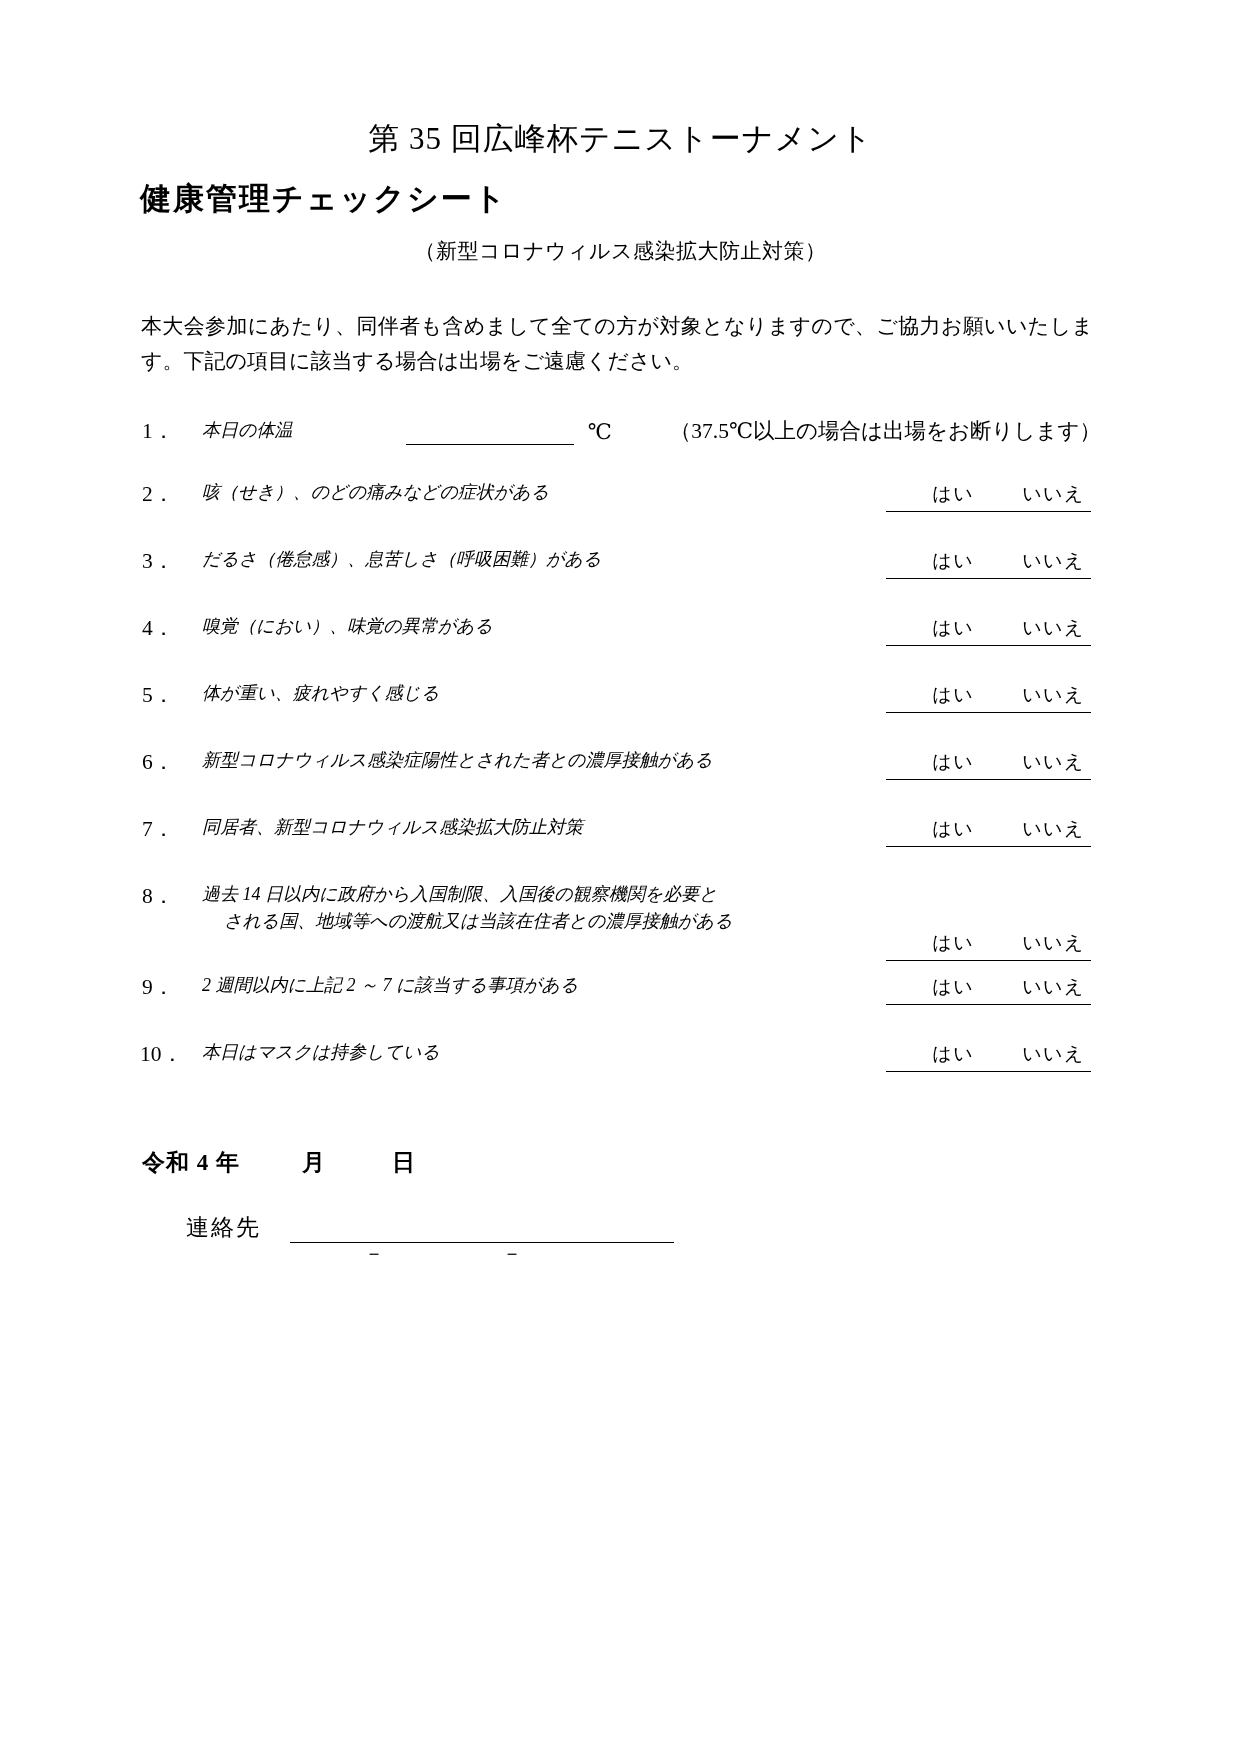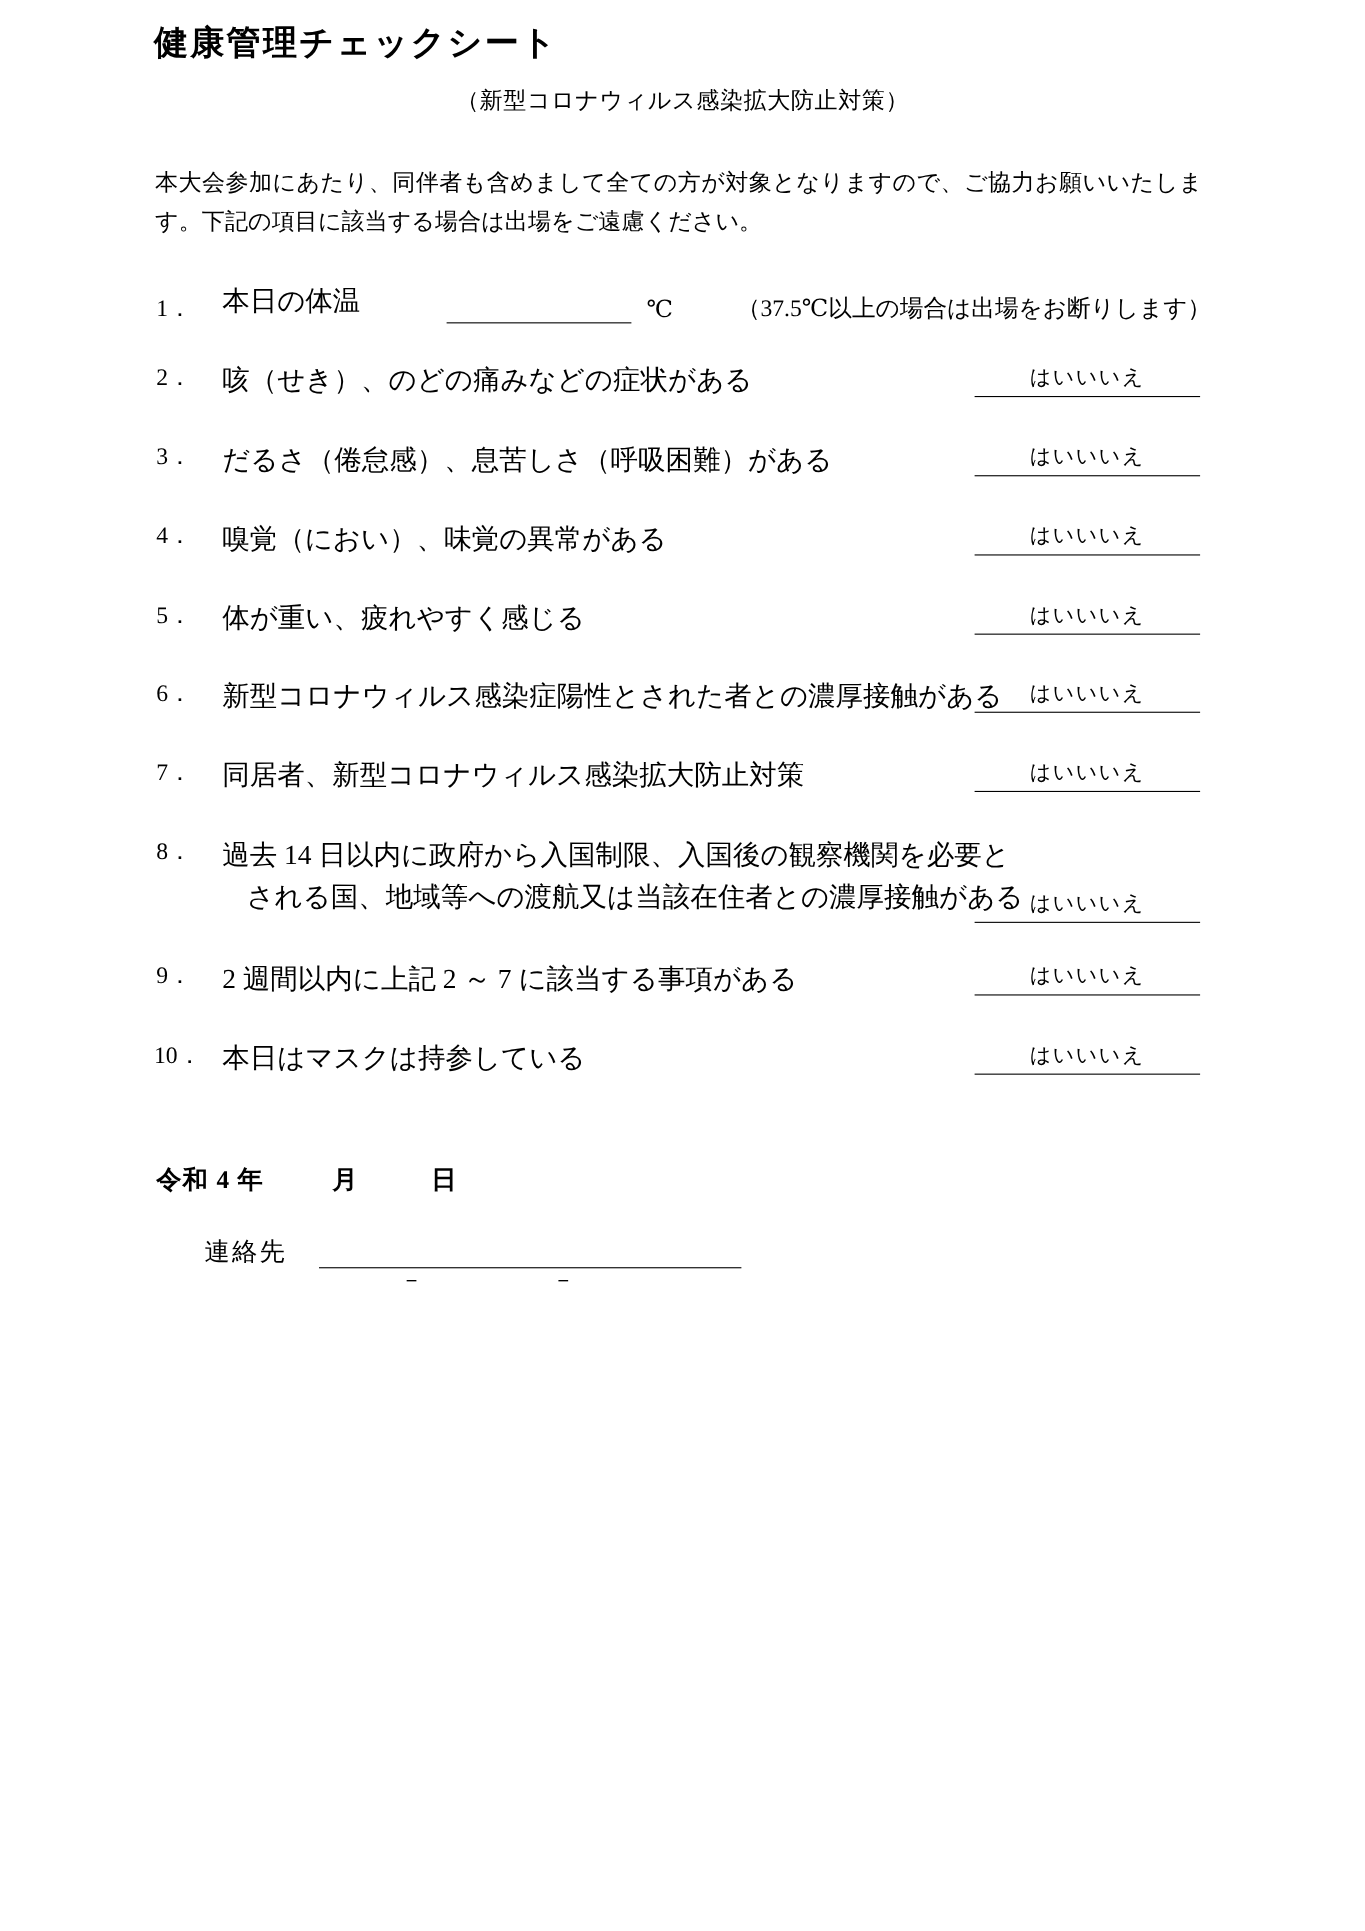--- a/index.html
+++ b/index.html
@@ -70,42 +70,44 @@
     flex: 0 0 62px;
     font-size: 21.5px;
     text-align: left;
     padding-left: 2px;
     box-sizing: border-box;
   }
   .qnum.wide {
     padding-left: 0px;
   }
   .qtext {
-    font-size: 25px;
+    font-size: 18px;
     line-height: 1.55;
     flex: 1 1 auto;
+    font-style: italic;
   }
   .qtext .line2 {
     display: block;
     padding-left: 22px;
   }
 
   
   .answer {
     position: absolute;
     right: 10px;
     top: 2px;
     width: 205px;
     display: flex;
-    justify-content: center;
+    justify-content: flex-end;
     border-bottom: 1.3px solid #000;
     padding: 0 6px 4px 6px;
     box-sizing: border-box;
     font-size: 19px;
     letter-spacing: 1.5px;
+    gap: 48px;
   }
   .answer.lower { top: 49px; }
 
   
   .temp-row {
     display: flex;
     align-items: flex-end;
     margin-bottom: 34px;
   }
   .temp-blank {
@@ -167,20 +169,21 @@
   }
   .tel-dashes span { position: absolute; }
   .d1 { left: 74px; }
   .d2 { left: 212px; }
 </style>
 </head>
 <body>
 
 <div class="page">
 
+  <div class="title-main">第 35 回広峰杯テニストーナメント</div>
   <div class="title-sub">健康管理チェックシート</div>
   <div class="title-note">（新型コロナウィルス感染拡大防止対策）</div>
 
   <p class="intro">本大会参加にあたり、同伴者も含めまして全ての方が対象となりますので、ご協力お願いいたします。下記の項目に該当する場合は出場をご遠慮ください。</p>
 
   <div class="qlist">
 
     <div class="temp-row">
       <span class="qnum">1．</span>
       <span class="qtext">本日の体温</span>

